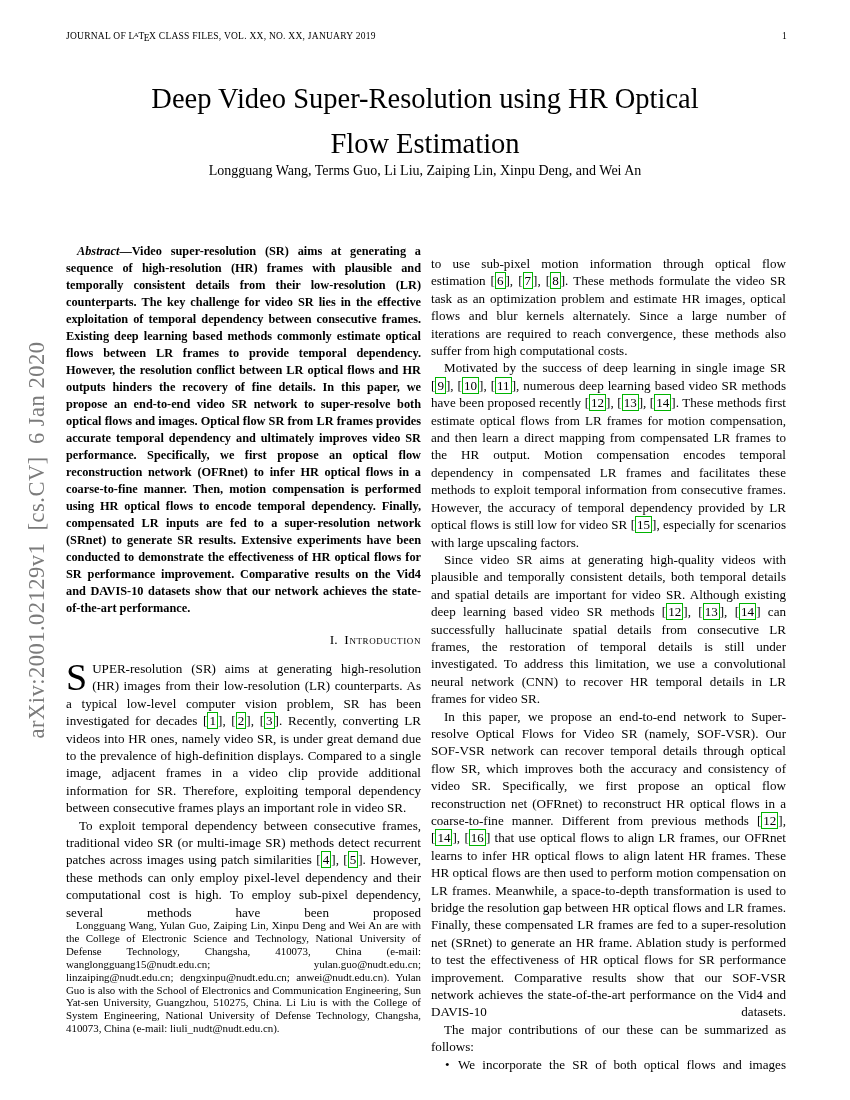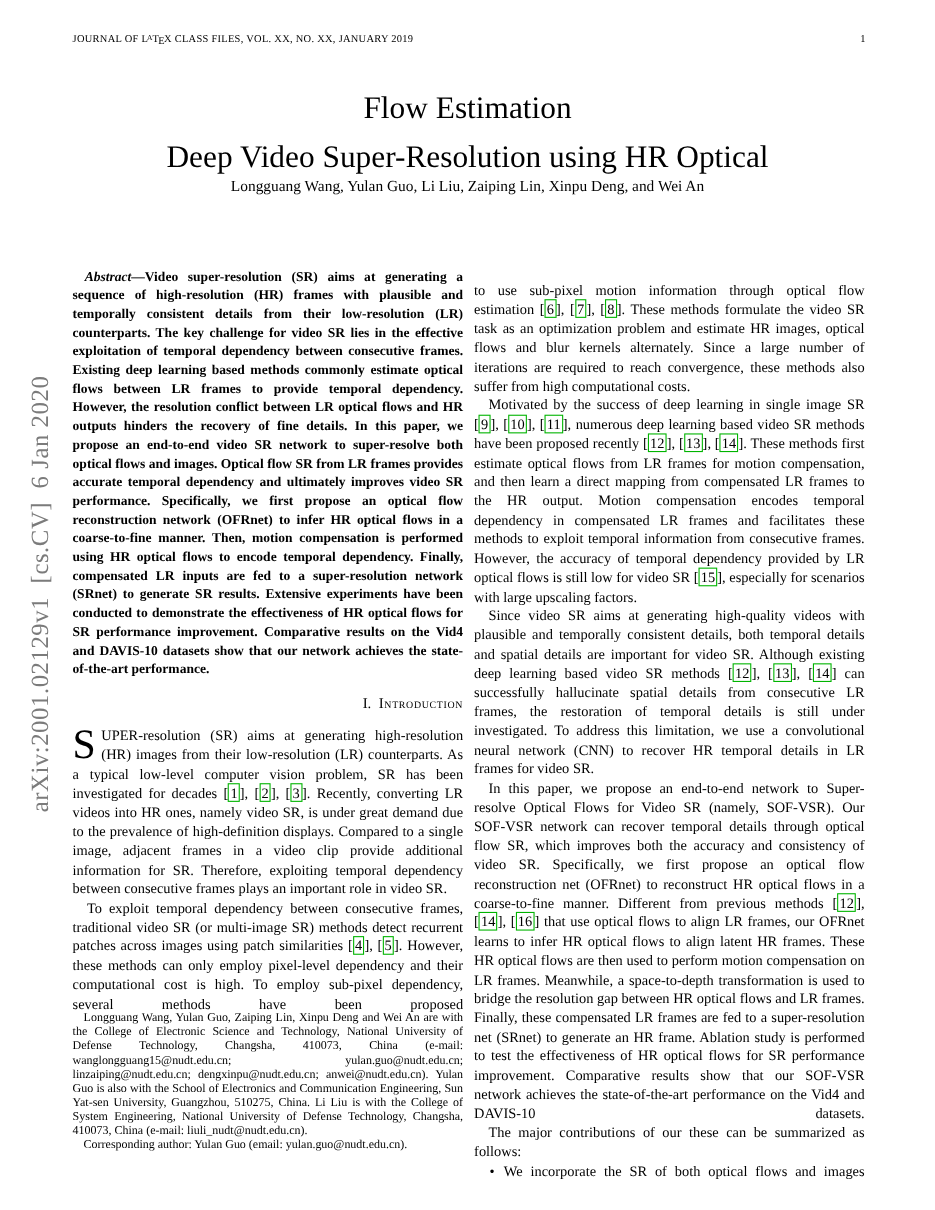--- a/index.html
+++ b/index.html
@@ -100,42 +100,41 @@
 <div class="page">
 
   <div class="header">
     <span><span>JOURNAL OF </span><span><span>L</span><span class="latex-a">A</span><span>T</span><span class="latex-e">E</span><span>X</span></span><span> CLASS FILES, VOL. XX, NO. XX, JANUARY 2019</span></span>
     <span>1</span>
   </div>
 
   <div class="watermark">arXiv:2001.02129v1  [cs.CV]  6 Jan 2020</div>
 
   <div class="title">
+    <div>Deep Video Super-Resolution using HR Optical</div>
     <div>Flow Estimation</div>
-    <div>Deep Video Super-Resolution using HR Optical</div>
   </div>
-  <div class="authors">Longguang Wang, Yulan Guo, Li Liu, Zaiping Lin, Xinpu Deng, and Wei An</div>
+  <div class="authors">Longguang Wang, Terms Guo, Li Liu, Zaiping Lin, Xinpu Deng, and Wei An</div>
 
   <div class="col col-left">
     <div class="abstract">
       <p><span class="lead">Abstract</span><span>—Video super-resolution (SR) aims at generating a sequence of high-resolution (HR) frames with plausible and temporally consistent details from their low-resolution (LR) counterparts. The key challenge for video SR lies in the effective exploitation of temporal dependency between consecutive frames. Existing deep learning based methods commonly estimate optical flows between LR frames to provide temporal dependency. However, the resolution conflict between LR optical flows and HR outputs hinders the recovery of fine details. In this paper, we propose an end-to-end video SR network to super-resolve both optical flows and images. Optical flow SR from LR frames provides accurate temporal dependency and ultimately improves video SR performance. Specifically, we first propose an optical flow reconstruction network (OFRnet) to infer HR optical flows in a coarse-to-fine manner. Then, motion compensation is performed using HR optical flows to encode temporal dependency. Finally, compensated LR inputs are fed to a super-resolution network (SRnet) to generate SR results. Extensive experiments have been conducted to demonstrate the effectiveness of HR optical flows for SR performance improvement. Comparative results on the Vid4 and DAVIS-10 datasets show that our network achieves the state-of-the-art performance.</span></p>
     </div>
     <div class="section-heading">
       <span>I.</span>&nbsp;
       <span class="sc">Introduction</span>
     </div>
     <div class="body-text">
       <p class="noindent"><span class="dropcap">S</span><span>UPER-resolution (SR) aims at generating high-resolution (HR) images from their low-resolution (LR) counterparts. As a typical low-level computer vision problem, SR has been investigated for decades [<span class="cite-num">1</span>], [<span class="cite-num">2</span>], [<span class="cite-num">3</span>]. Recently, converting LR videos into HR ones, namely video SR, is under great demand due to the prevalence of high-definition displays. Compared to a single image, adjacent frames in a video clip provide additional information for SR. Therefore, exploiting temporal dependency between consecutive frames plays an important role in video SR.</span></p>
       <p class="cont">To exploit temporal dependency between consecutive frames, traditional video SR (or multi-image SR) methods detect recurrent patches across images using patch similarities [<span class="cite-num">4</span>], [<span class="cite-num">5</span>]. However, these methods can only employ pixel-level dependency and their computational cost is high. To employ sub-pixel dependency, several methods have been proposed</p>
     </div>
   </div>
 
   <div class="footnote">
     <p>Longguang Wang, Yulan Guo, Zaiping Lin, Xinpu Deng and Wei An are with the College of Electronic Science and Technology, National University of Defense Technology, Changsha, 410073, China (e-mail: wanglongguang15@nudt.edu.cn; yulan.guo@nudt.edu.cn; linzaiping@nudt.edu.cn; dengxinpu@nudt.edu.cn; anwei@nudt.edu.cn). Yulan Guo is also with the School of Electronics and Communication Engineering, Sun Yat-sen University, Guangzhou, 510275, China. Li Liu is with the College of System Engineering, National University of Defense Technology, Changsha, 410073, China (e-mail: liuli_nudt@nudt.edu.cn).</p>
-    <p>Corresponding author: Yulan Guo (email: yulan.guo@nudt.edu.cn).</p>
   </div>
 
   <div class="col col-right">
     <div class="body-text">
       <p class="noindent">to use sub-pixel motion information through optical flow estimation [<span class="cite-num">6</span>], [<span class="cite-num">7</span>], [<span class="cite-num">8</span>]. These methods formulate the video SR task as an optimization problem and estimate HR images, optical flows and blur kernels alternately. Since a large number of iterations are required to reach convergence, these methods also suffer from high computational costs.</p>
       <p>Motivated by the success of deep learning in single image SR [<span class="cite-num">9</span>], [<span class="cite-num">10</span>], [<span class="cite-num">11</span>], numerous deep learning based video SR methods have been proposed recently [<span class="cite-num">12</span>], [<span class="cite-num">13</span>], [<span class="cite-num">14</span>]. These methods first estimate optical flows from LR frames for motion compensation, and then learn a direct mapping from compensated LR frames to the HR output. Motion compensation encodes temporal dependency in compensated LR frames and facilitates these methods to exploit temporal information from consecutive frames. However, the accuracy of temporal dependency provided by LR optical flows is still low for video SR [<span class="cite-num">15</span>], especially for scenarios with large upscaling factors.</p>
       <p>Since video SR aims at generating high-quality videos with plausible and temporally consistent details, both temporal details and spatial details are important for video SR. Although existing deep learning based video SR methods [<span class="cite-num">12</span>], [<span class="cite-num">13</span>], [<span class="cite-num">14</span>] can successfully hallucinate spatial details from consecutive LR frames, the restoration of temporal details is still under investigated. To address this limitation, we use a convolutional neural network (CNN) to recover HR temporal details in LR frames for video SR.</p>
       <p class="cont">In this paper, we propose an end-to-end network to Super-resolve Optical Flows for Video SR (namely, SOF-VSR). Our SOF-VSR network can recover temporal details through optical flow SR, which improves both the accuracy and consistency of video SR. Specifically, we first propose an optical flow reconstruction net (OFRnet) to reconstruct HR optical flows in a coarse-to-fine manner. Different from previous methods [<span class="cite-num">12</span>], [<span class="cite-num">14</span>], [<span class="cite-num">16</span>] that use optical flows to align LR frames, our OFRnet learns to infer HR optical flows to align latent HR frames. These HR optical flows are then used to perform motion compensation on LR frames. Meanwhile, a space-to-depth transformation is used to bridge the resolution gap between HR optical flows and LR frames. Finally, these compensated LR frames are fed to a super-resolution net (SRnet) to generate an HR frame. Ablation study is performed to test the effectiveness of HR optical flows for SR performance improvement. Comparative results show that our SOF-VSR network achieves the state-of-the-art performance on the Vid4 and DAVIS-10 datasets.</p>
       <p>The major contributions of our these can be summarized as follows:</p>
       <div class="bullet-item">

